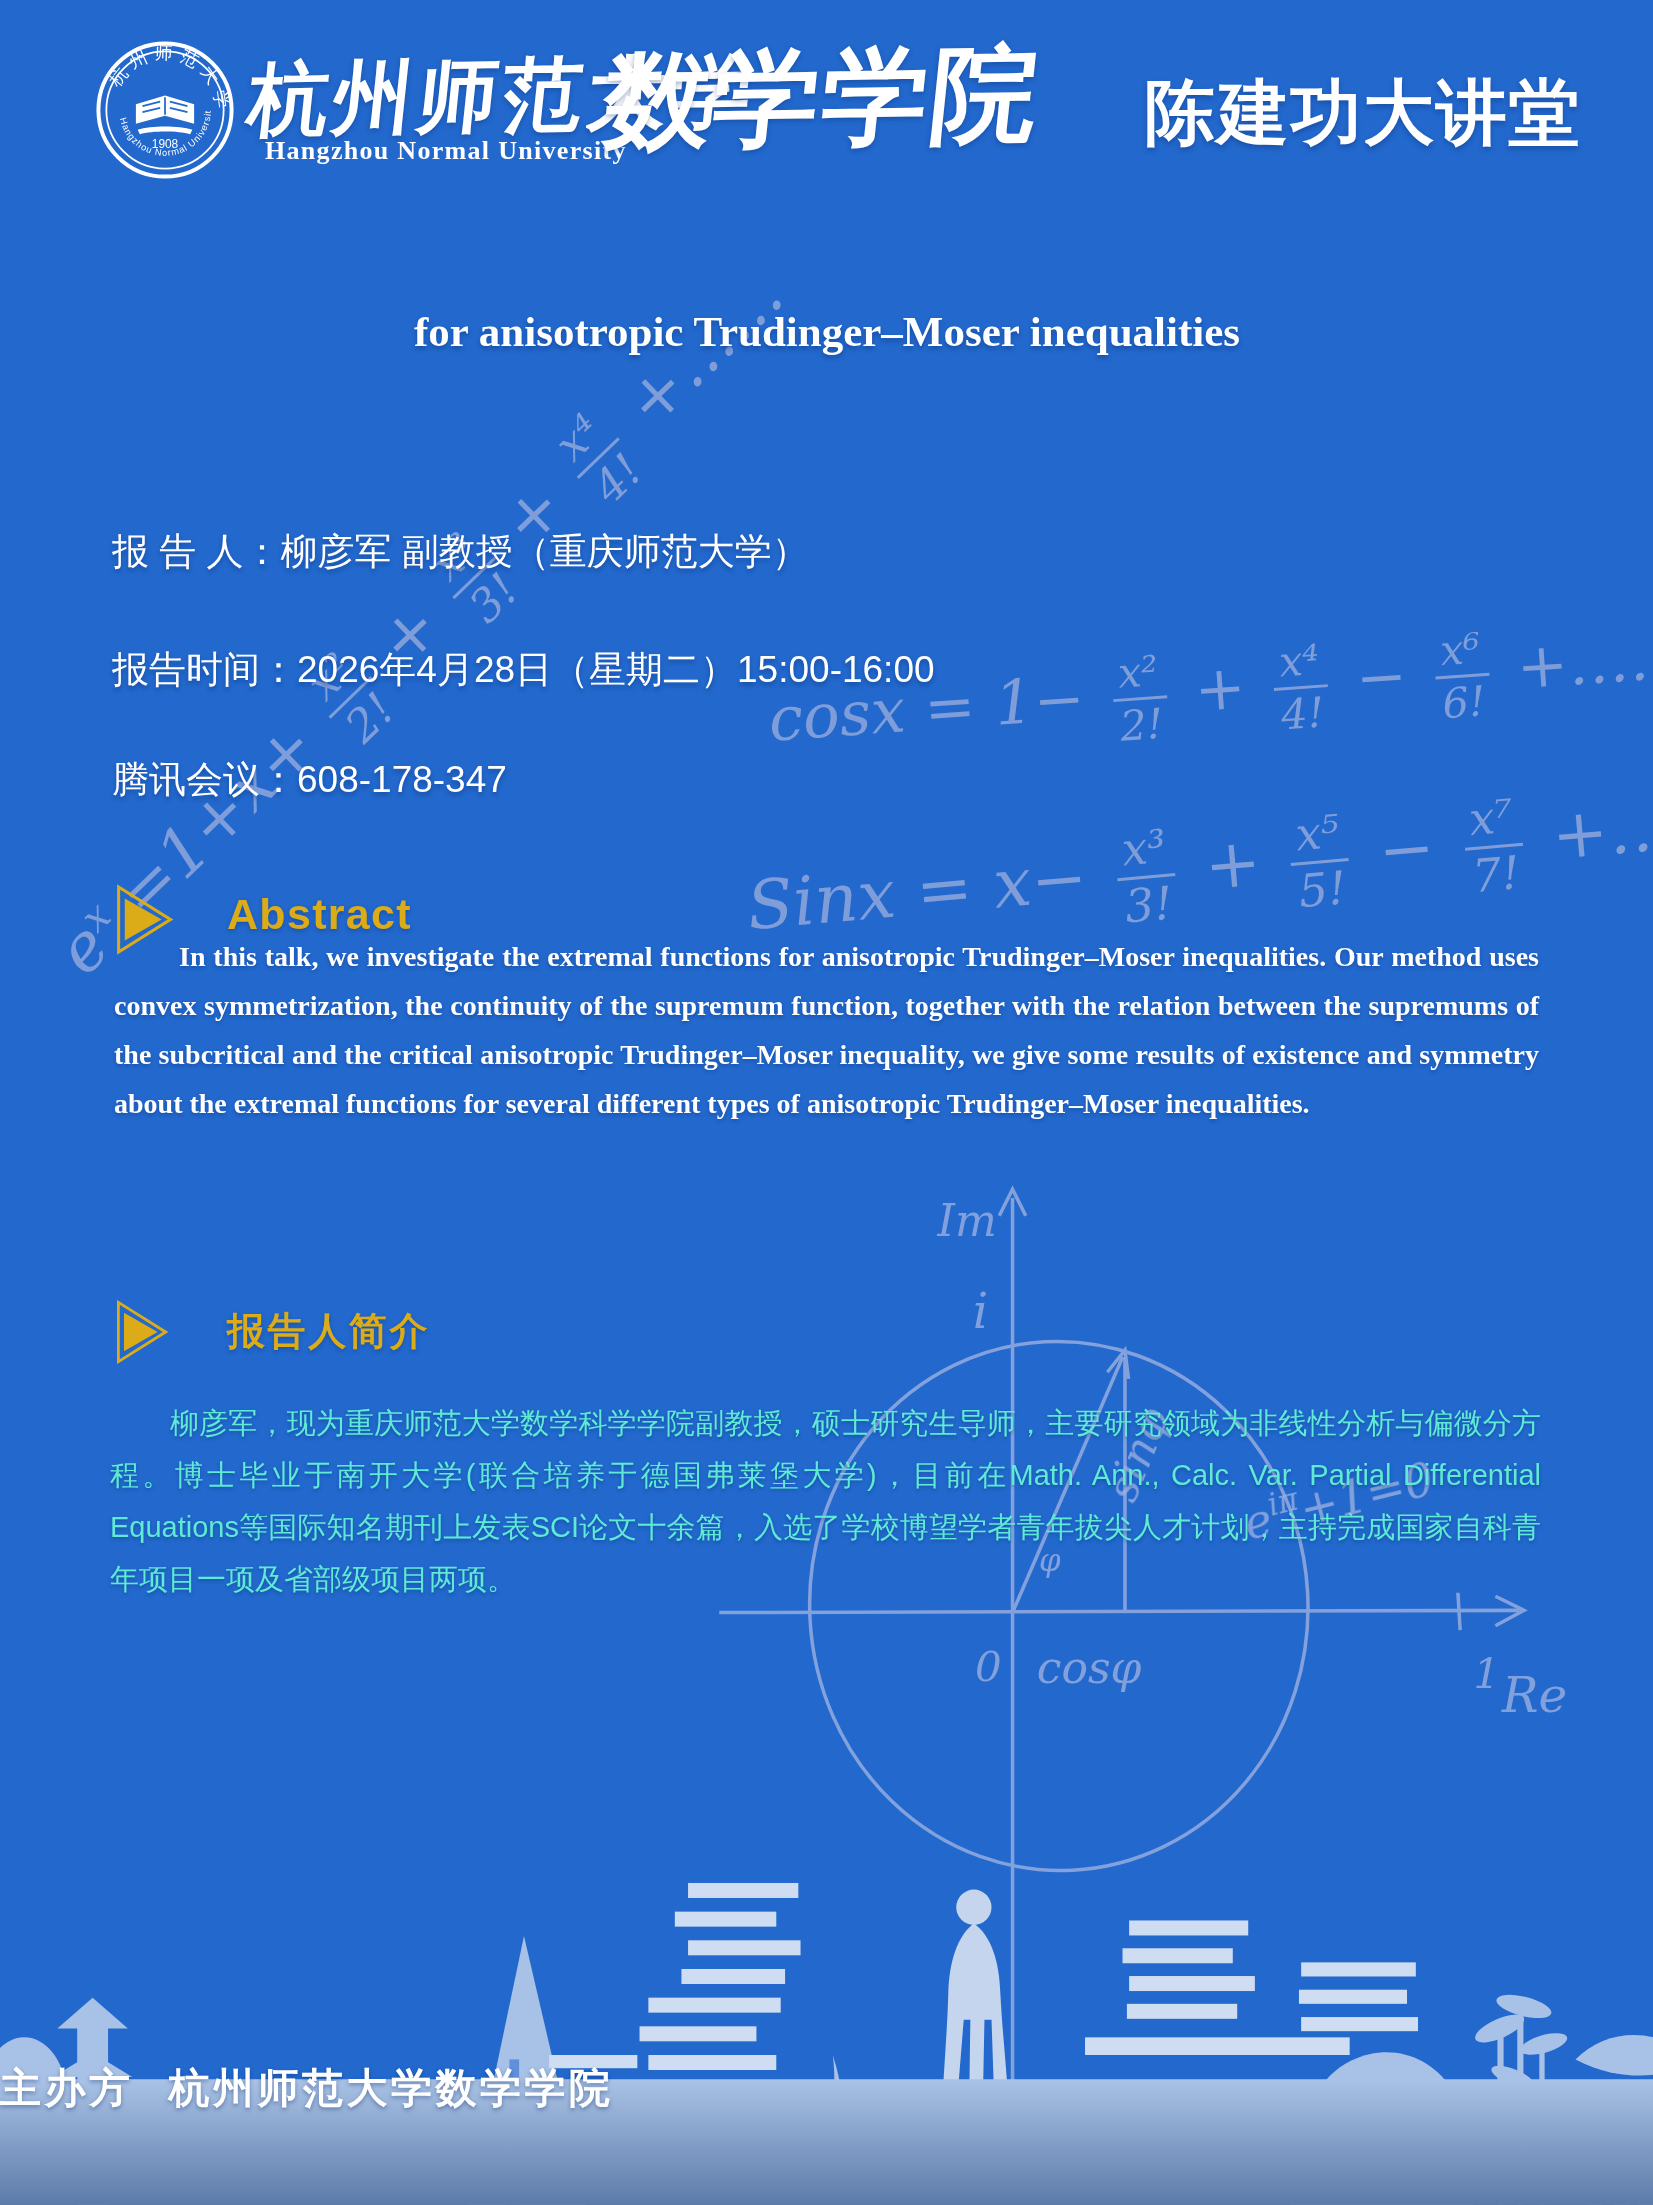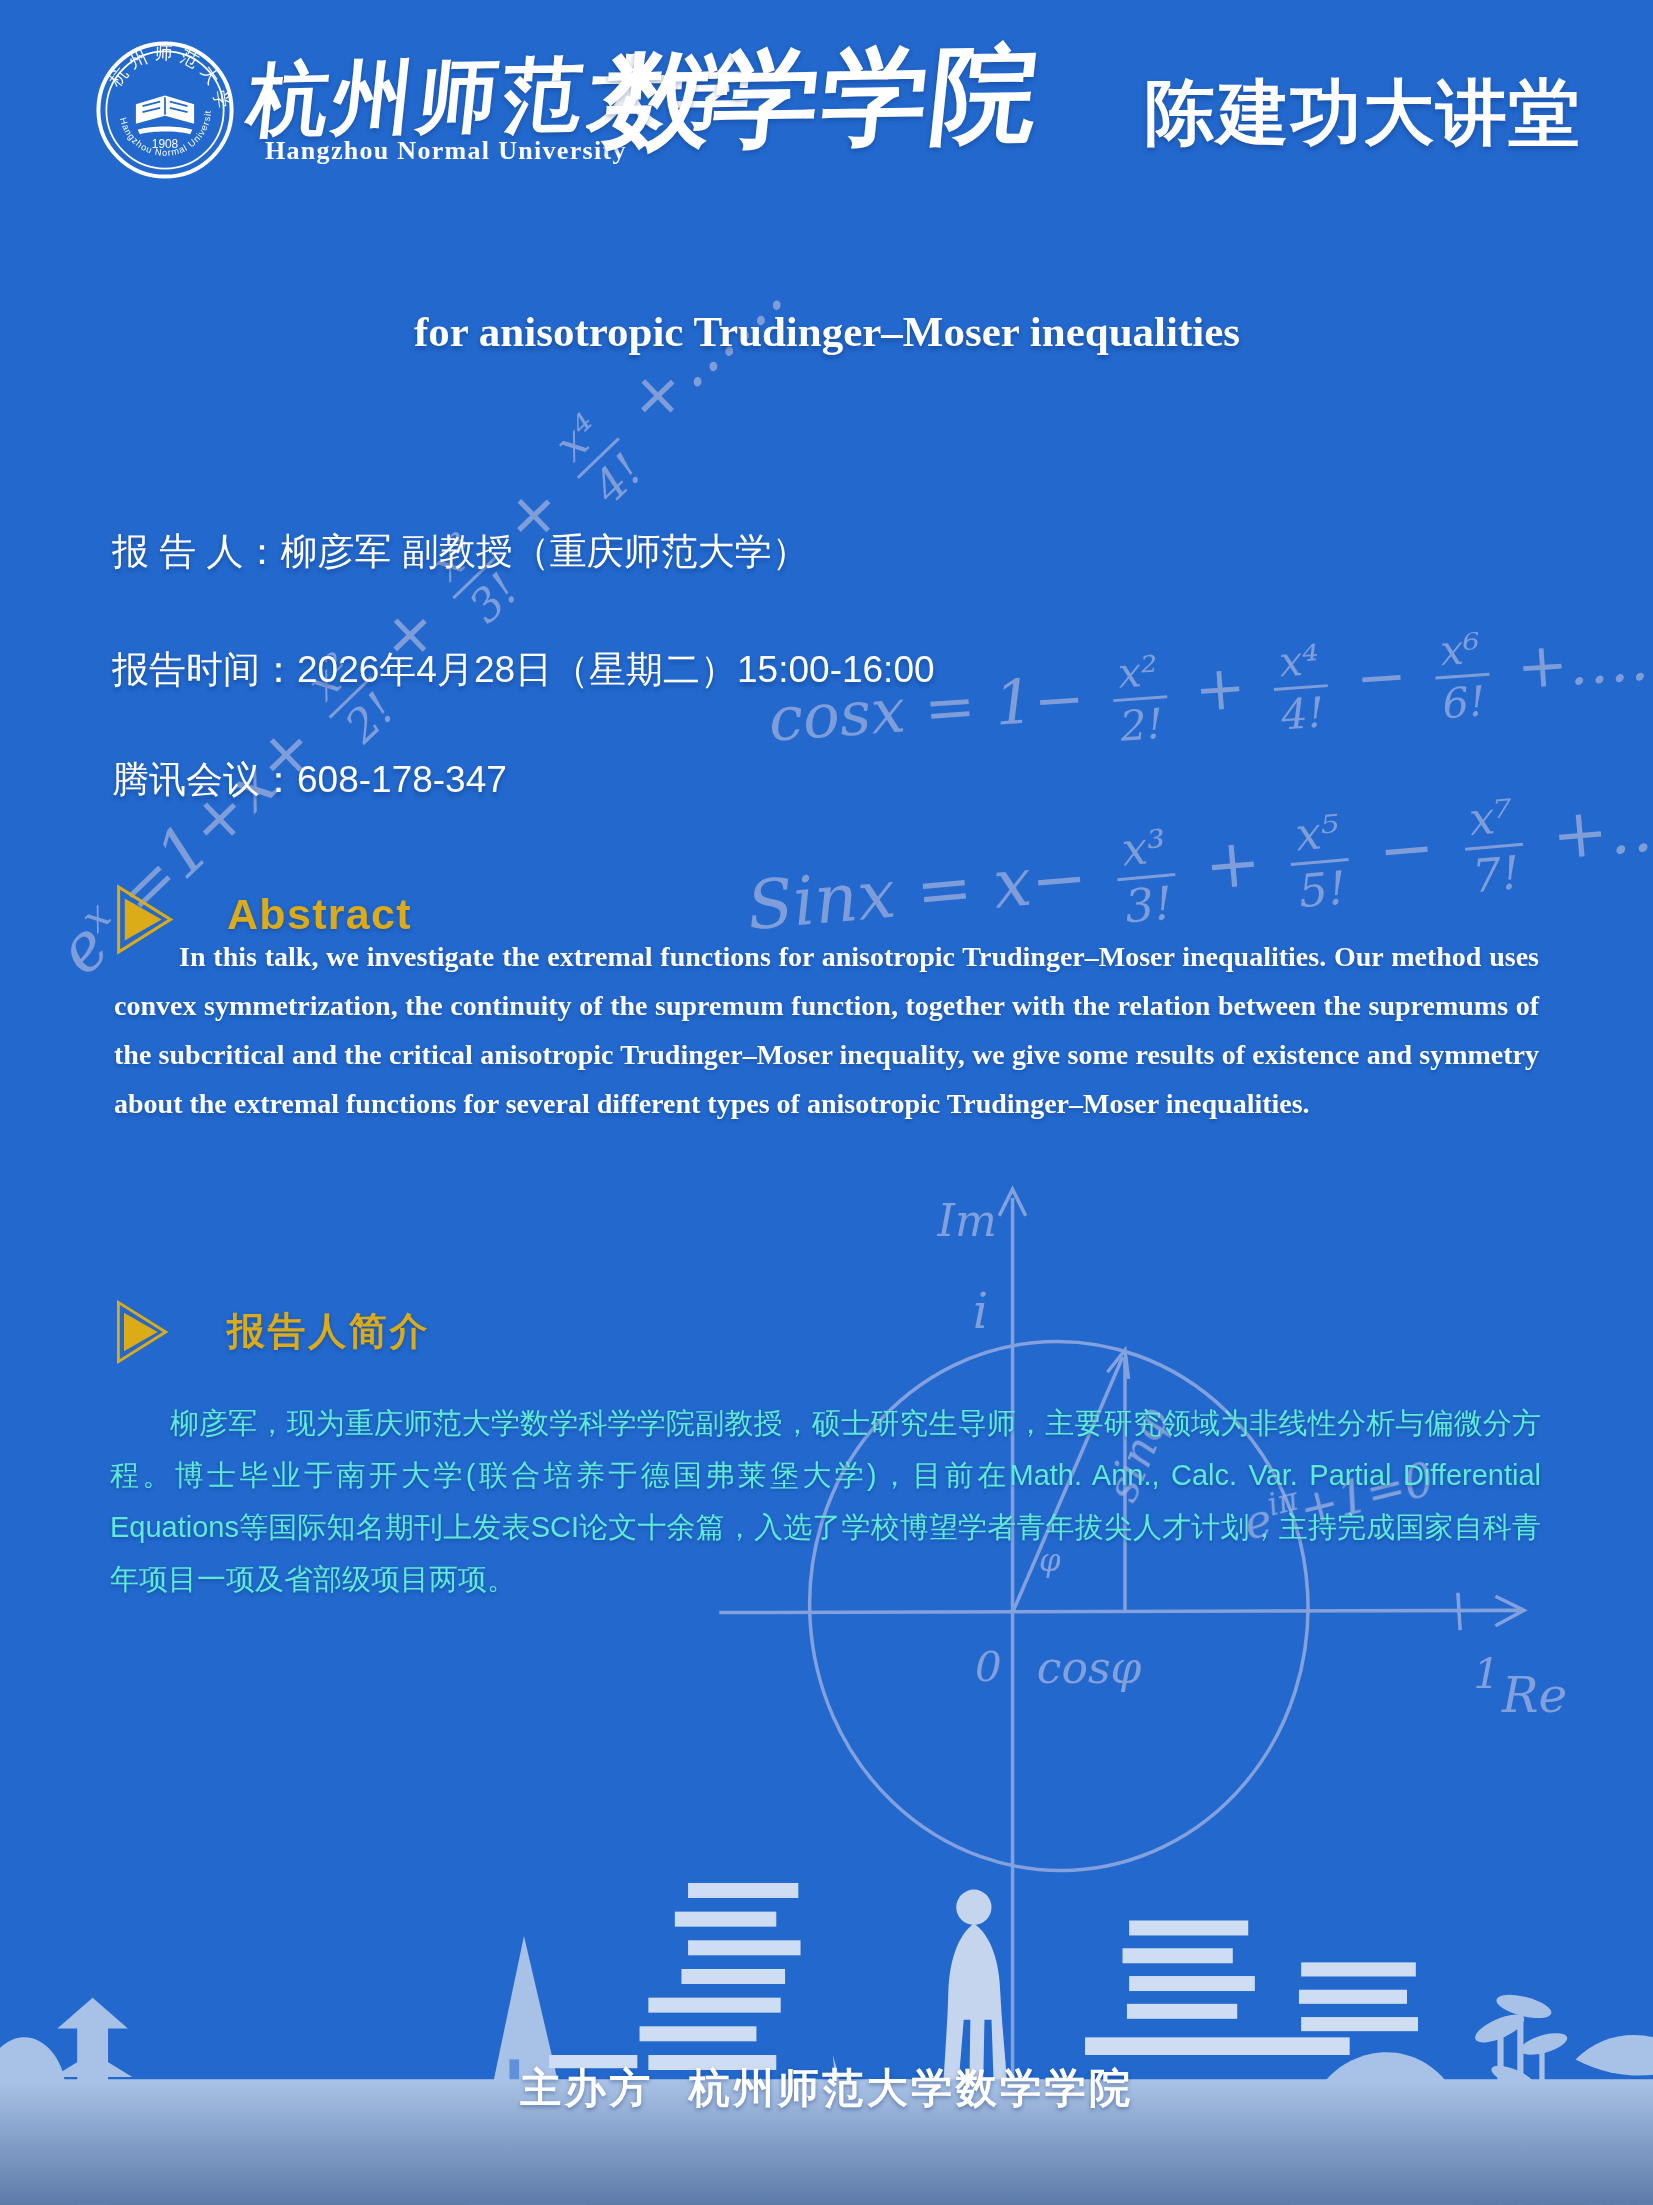--- a/index.html
+++ b/index.html
@@ -86,21 +86,21 @@
   #fx-cos{left:768px;top:645px;font-size:61px;transform:rotate(-4deg);}
   #fx-sin{left:746px;top:817px;font-size:67px;transform:rotate(-5deg);}
   .hand sup{font-size:.6em;}
 
   #plane-svg{left:684px;top:1125px;}
   #plane-svg text{fill:#9cb0e0;font-family:"DejaVu Serif","Liberation Serif",serif;font-style:italic;}
 
   
   #skyline{left:0;top:1830px;}
   .organizer{
-    left:0;top:2061px;width:1654px;text-align:center;color:#fff;
+    left:0;top:2061px;width:1654px;text-align:left;color:#fff;
     font-size:41px;font-weight:bold;letter-spacing:3.5px;z-index:6;white-space:nowrap;
     text-shadow:0 2.2px 4.4px rgba(8,40,100,.4);
   }
   .organizer .org-name{margin-left:35px;}
   .z1{z-index:1;} .z2{z-index:2;}
 </style>
 </head>
 <body>
 
 <div class="abs hand z1" id="fx-exp">

